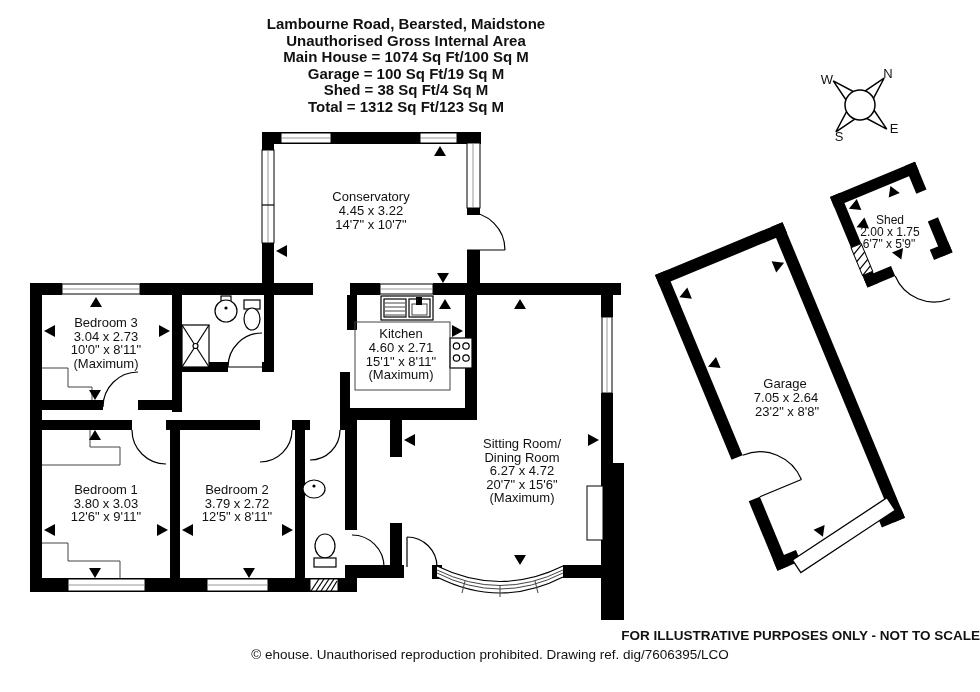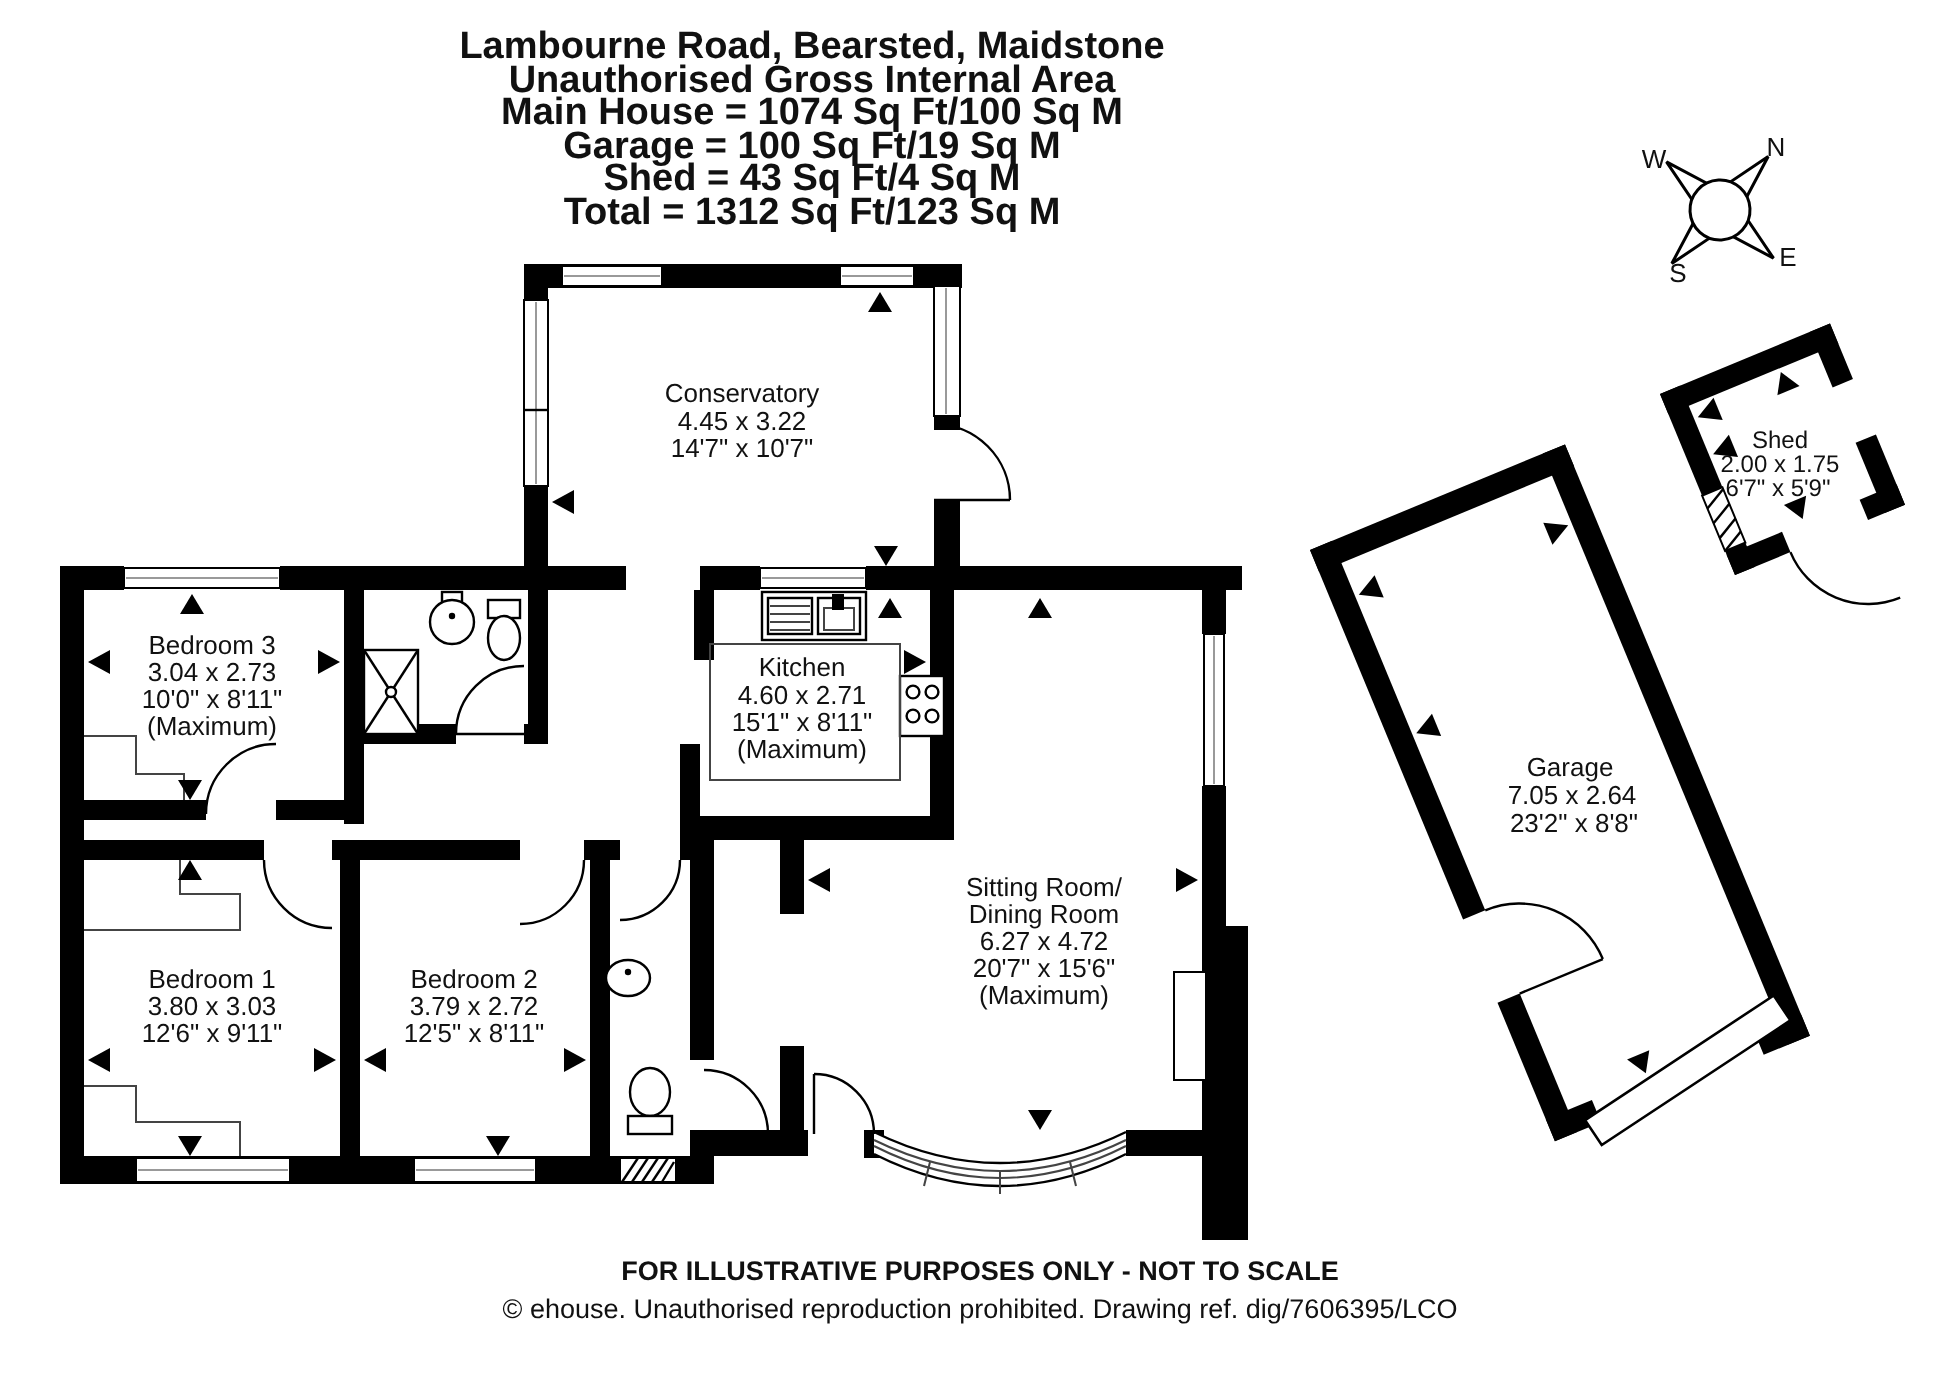--- a/index.html
+++ b/index.html
@@ -1,22 +1,22 @@
 <!DOCTYPE html>
 <html><head>
 <meta charset="utf-8">
 <style>
   html,body{margin:0;padding:0;background:#fff;}
   .page{position:relative;width:980px;height:692px;background:#fff;overflow:hidden;
         font-family:"Liberation Sans",sans-serif;color:#111;}
   .title-block{position:absolute;top:16px;left:0;width:812px;text-align:center;
-        font-weight:bold;font-size:19px;line-height:16.6px;color:#111;}
+        font-weight:bold;font-size:15px;line-height:16.6px;color:#111;}
   .footer-block{position:absolute;top:627px;left:0;width:980px;text-align:center;
         font-size:13.5px;line-height:18.5px;color:#111;}
-  .footer-block .b{font-weight:bold;}
+  .footer-block .b{font-weight:bold;text-align:right;}
   svg{position:absolute;top:0;left:0;}
   svg text{font-family:"Liberation Sans",sans-serif;font-size:13px;fill:#111;}
   svg text.sm{font-size:12px;}
   svg text.compass{font-size:13px;}
   .wall{fill:#000;}
   .thin{stroke:#000;stroke-width:1.2;fill:none;}
   .thin2{stroke:#444;stroke-width:1;fill:none;}
   .arc{stroke:#000;stroke-width:1.2;fill:none;}
   .winb{fill:#fff;stroke:#000;stroke-width:1;}
   .wing{stroke:#999;stroke-width:1;}
@@ -25,21 +25,21 @@
 </style>
 </head>
 <body>
 <div class="page">
 
 <div class="title-block">
   <div>Lambourne Road, Bearsted, Maidstone</div>
   <div>Unauthorised Gross Internal Area</div>
   <div>Main House = 1074 Sq Ft/100 Sq M</div>
   <div>Garage = 100 Sq Ft/19 Sq M</div>
-  <div>Shed = 43 Sq Ft/4 Sq M</div>
+  <div>Shed = 38 Sq Ft/4 Sq M</div>
   <div>Total = 1312 Sq Ft/123 Sq M</div>
 </div>
 
 <svg width="980" height="692" viewBox="0 0 980 692">
 
   <g>
     <g transform="translate(860,105) rotate(42)" fill="#fff" stroke="#000" stroke-width="1.5">
       <polygon points="0,-36 5.5,-14 -5.5,-14"></polygon>
       <polygon points="0,36 5.5,14 -5.5,14"></polygon>
       <polygon points="36,0 14,-5.5 14,5.5"></polygon>

